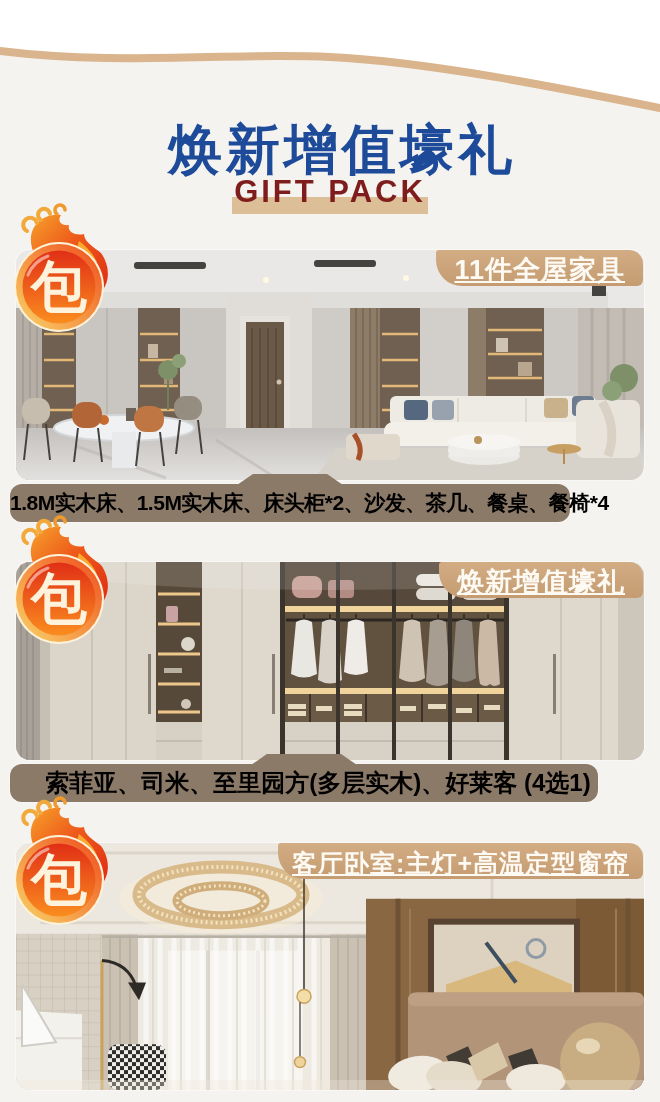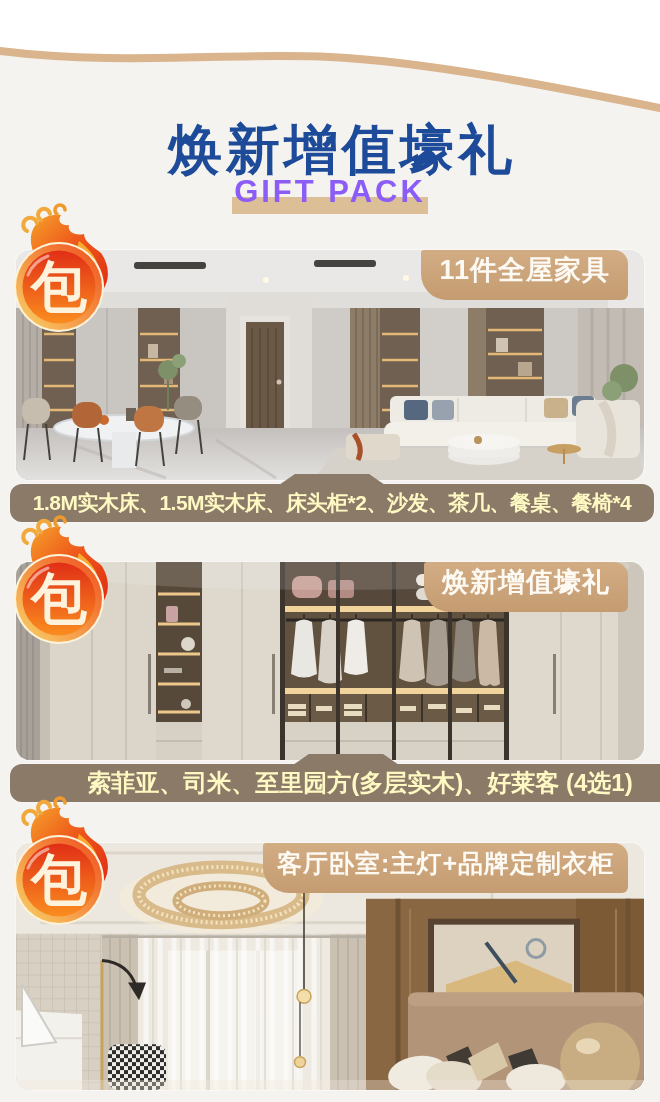--- a/index.html
+++ b/index.html
@@ -6,36 +6,36 @@
   body{width:660px;height:1102px;overflow:hidden;font-family:"Liberation Sans",sans-serif;}
   .canvas{position:relative;width:660px;height:1102px;background:#f4f3f0;overflow:hidden;}
 
   .top-wave{position:absolute;top:0;left:0;width:660px;height:130px;display:block;}
 
   .title{position:absolute;top:102px;left:0;width:660px;margin:12px;text-align:center;
          color:#1d4b99;font-size:54px;font-weight:900;letter-spacing:4px;}
   .subtitle-wrap{position:absolute;top:174px;left:0;width:660px;height:44px;text-align:center;}
   .subtitle-bar{position:absolute;left:50%;transform:translateX(-50%);top:23px;width:196px;height:17px;
                 background:#dcbf97;z-index:0;}
-  .subtitle{position:relative;z-index:1;color:#8b5cf6;font-size:31px;font-weight:bold;letter-spacing:3px;}
+  .subtitle{position:relative;z-index:1;color:#7f1d1d;font-size:31px;font-weight:bold;letter-spacing:3px;}
 
   .photo{position:absolute;left:16px;width:628px;border-radius:14px;overflow:hidden;z-index:1;
          box-shadow:0 0 0 1px rgba(255,255,255,.45);}
   .photo svg{display:block;width:100%;height:100%;}
   .photo1{top:250px;height:230px;}
   .photo2{top:562px;height:198px;}
   .photo3{top:843px;height:247px;}
 
-  .tag{position:absolute;top:0;right:16px;height:50px;line-height:40px;padding:0 18px;z-index:2;
+  .tag{position:absolute;top:0;right:1px;height:36px;line-height:40px;padding:0 18px;z-index:2;
        background:linear-gradient(180deg,#d2ac83,#c59c72);color:#fdf9f3;font-weight:bold;
-       font-size:27px;letter-spacing:1px;border-radius:3px 14px 6px 26px;white-space:nowrap;}
+       font-size:27px;letter-spacing:1px;border-radius:3px 14px 6px 26px;white-space:nowrap;text-decoration:underline;}
   .tag3{font-size:25px;padding:0 14px;}
 
-  .caption{position:absolute;left:10px;width:644px;height:38px;line-height:38px;z-index:2;
-           background:#8c7a69;border-radius:12px;color:#fef9c3;font-weight:bold;text-align:center;
+  .caption{position:absolute;left:10px;width:560px;height:38px;line-height:38px;z-index:2;
+           background:#8c7a69;border-radius:12px;color:#000000;font-weight:bold;text-align:center;
            white-space:nowrap;box-shadow:0 0 0 1px rgba(255,255,255,.3);}
   .caption::before{content:"";position:absolute;top:-10px;left:50%;transform:translateX(-50%);
            width:106px;height:11px;background:#8c7a69;
            clip-path:polygon(15% 0,85% 0,100% 100%,0 100%);}
   .cap1{top:484px;font-size:21px;letter-spacing:-0.5px;}
   .cap2{top:764px;font-size:24px;padding-left:28px;}
 
   .badge{position:absolute;left:5px;width:112px;height:126px;z-index:5;}
   .badge svg{display:block;width:112px;height:126px;overflow:visible;}
   .badge text{font-family:"Liberation Sans",sans-serif;}
@@ -341,21 +341,21 @@
       <ellipse cx="402" cy="232" rx="30" ry="18" fill="#f0ebe1" transform="rotate(-8 402 232)"></ellipse>
       <polygon points="430,214 452,204 460,222 438,232" fill="#423c34"></polygon>
       <ellipse cx="438" cy="236" rx="28" ry="17" fill="#e4dbc9" transform="rotate(6 438 236)"></ellipse>
       <polygon points="452,216 482,200 492,224 462,240" fill="#d9c8a8"></polygon>
       <polygon points="492,214 516,206 524,226 500,236" fill="#3f3a33"></polygon>
       <ellipse cx="520" cy="238" rx="30" ry="16" fill="#efe8dc"></ellipse>
       <circle cx="584" cy="220" r="40" fill="#cdb184" opacity=".8"></circle>
       <ellipse cx="572" cy="204" rx="12" ry="8" fill="#f0e2c4" opacity=".8"></ellipse>
       <rect y="238" width="628" height="10" fill="#f0e9dc" opacity=".35"></rect>
     </svg>
-    <div class="tag tag3">客厅卧室:主灯+品牌定制衣柜</div>
+    <div class="tag tag3">客厅卧室:主灯+高温定型窗帘</div>
   </div>
   <div class="badge b3">
     <svg viewBox="0 0 112 126">
       <g>
         <path d="M28,44 C20,22 36,6 56,8 C52,14 56,19 64,18 C62,25 70,29 79,27 C79,35 89,40 96,46 C104,57 106,73 97,84 C94,74 86,72 84,77 C80,67 70,64 65,66 C48,66 34,58 28,44 Z" fill="url(#bgFlame)"></path>
         <path d="M74,34 C82,40 92,50 93,60 C94,71 89,79 83,82 C83,72 77,68 75,61 C73,51 71,41 74,34 Z" fill="#fcb32f" opacity=".9"></path>
         <path d="M22,24 a7,7 0 1 1 10,-8" fill="none" stroke="#f2a93c" stroke-width="4" stroke-linecap="round"></path>
         <path d="M36,13 a6,6 0 1 1 9,-6" fill="none" stroke="#f2a93c" stroke-width="4" stroke-linecap="round"></path>
         <path d="M52,7 a5,5 0 1 1 8,-4" fill="none" stroke="#ef9a2f" stroke-width="3.5" stroke-linecap="round"></path>
       </g>

